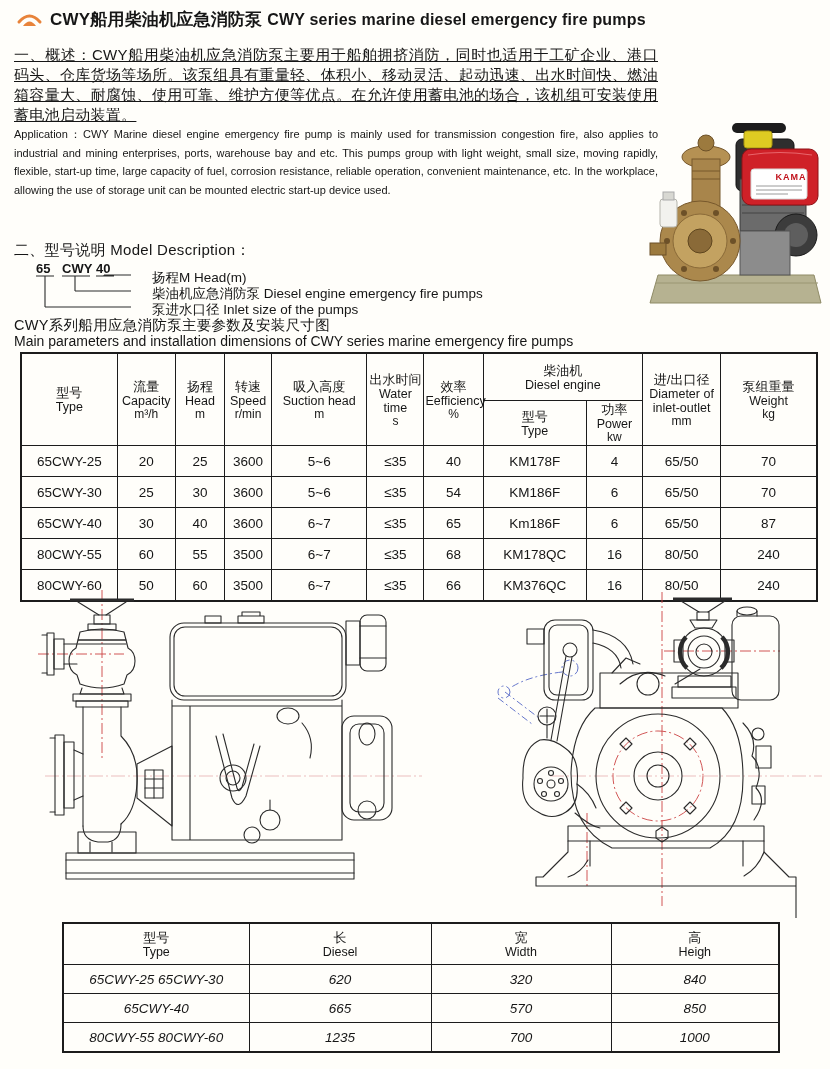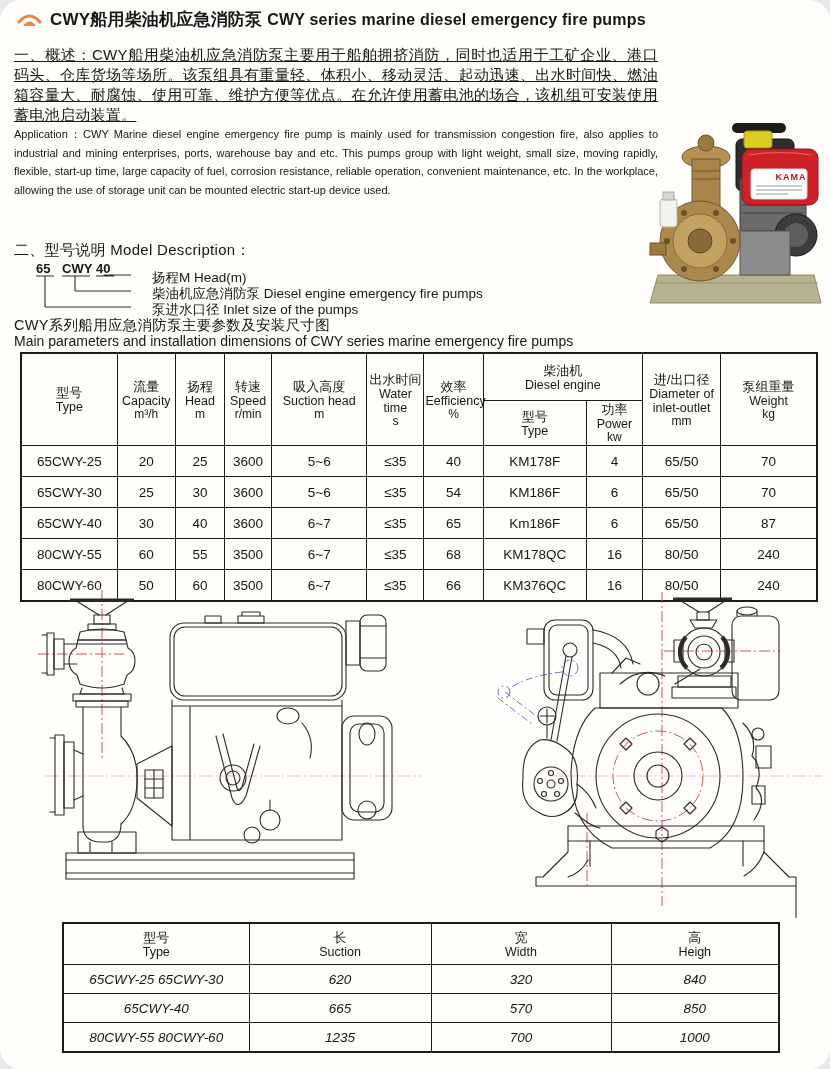--- a/index.html
+++ b/index.html
@@ -1,20 +1,19 @@
 <!DOCTYPE html>
 <html><head>
 <meta charset="utf-8">
 <style>
   html,body{margin:0;padding:0;background:#e9e9e9;}
   .page{
     position:relative; width:830px; height:1069px; margin:0 auto;
     background:#fffefa; color:#161616; overflow:hidden;
     font-family:"Liberation Sans","DejaVu Sans",sans-serif;
-    border-radius:21px;
   }
   
   .header{position:absolute;top:8px;left:16px;display:flex;align-items:center;gap:7px;}
   .logo{width:27px;height:23px;flex:0 0 auto;}
   .title{font-weight:bold;font-size:17px;white-space:nowrap;letter-spacing:0.2px;}
   .title .en{font-size:16px;}
   
   .intro{position:absolute;top:45px;left:14px;width:644px;}
   .intro p{margin:0;text-align:justify;}
   .p-zh{font-size:15px;line-height:20px;letter-spacing:0.3px;text-decoration:underline;}
@@ -430,21 +429,21 @@
         <col style="width:168px">
     </colgroup>
     <tbody>
         <tr>
       <th>
         <span class="h-zh">型号</span>
         <span class="h-en">Type</span>
       </th>
       <th>
         <span class="h-zh">长</span>
-        <span class="h-en">Suction</span>
+        <span class="h-en">Diesel</span>
       </th>
       <th>
         <span class="h-zh">宽</span>
         <span class="h-en">Width</span>
       </th>
       <th>
         <span class="h-zh">高</span>
         <span class="h-en">Heigh</span>
       </th>
     </tr>

